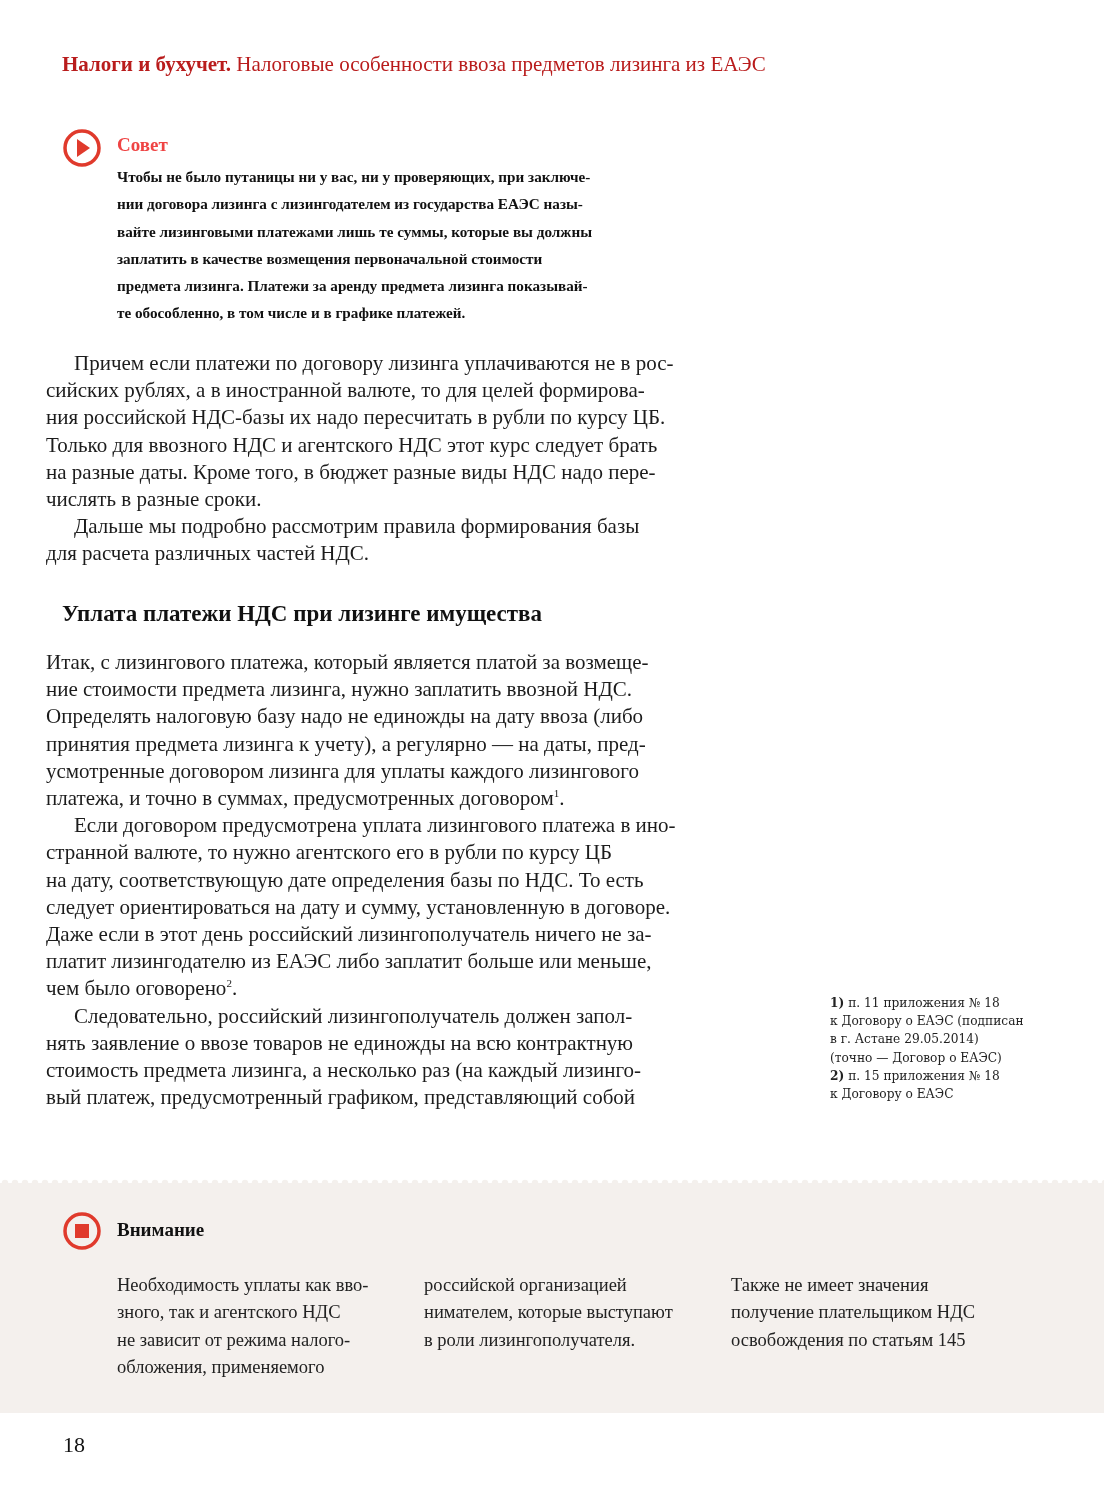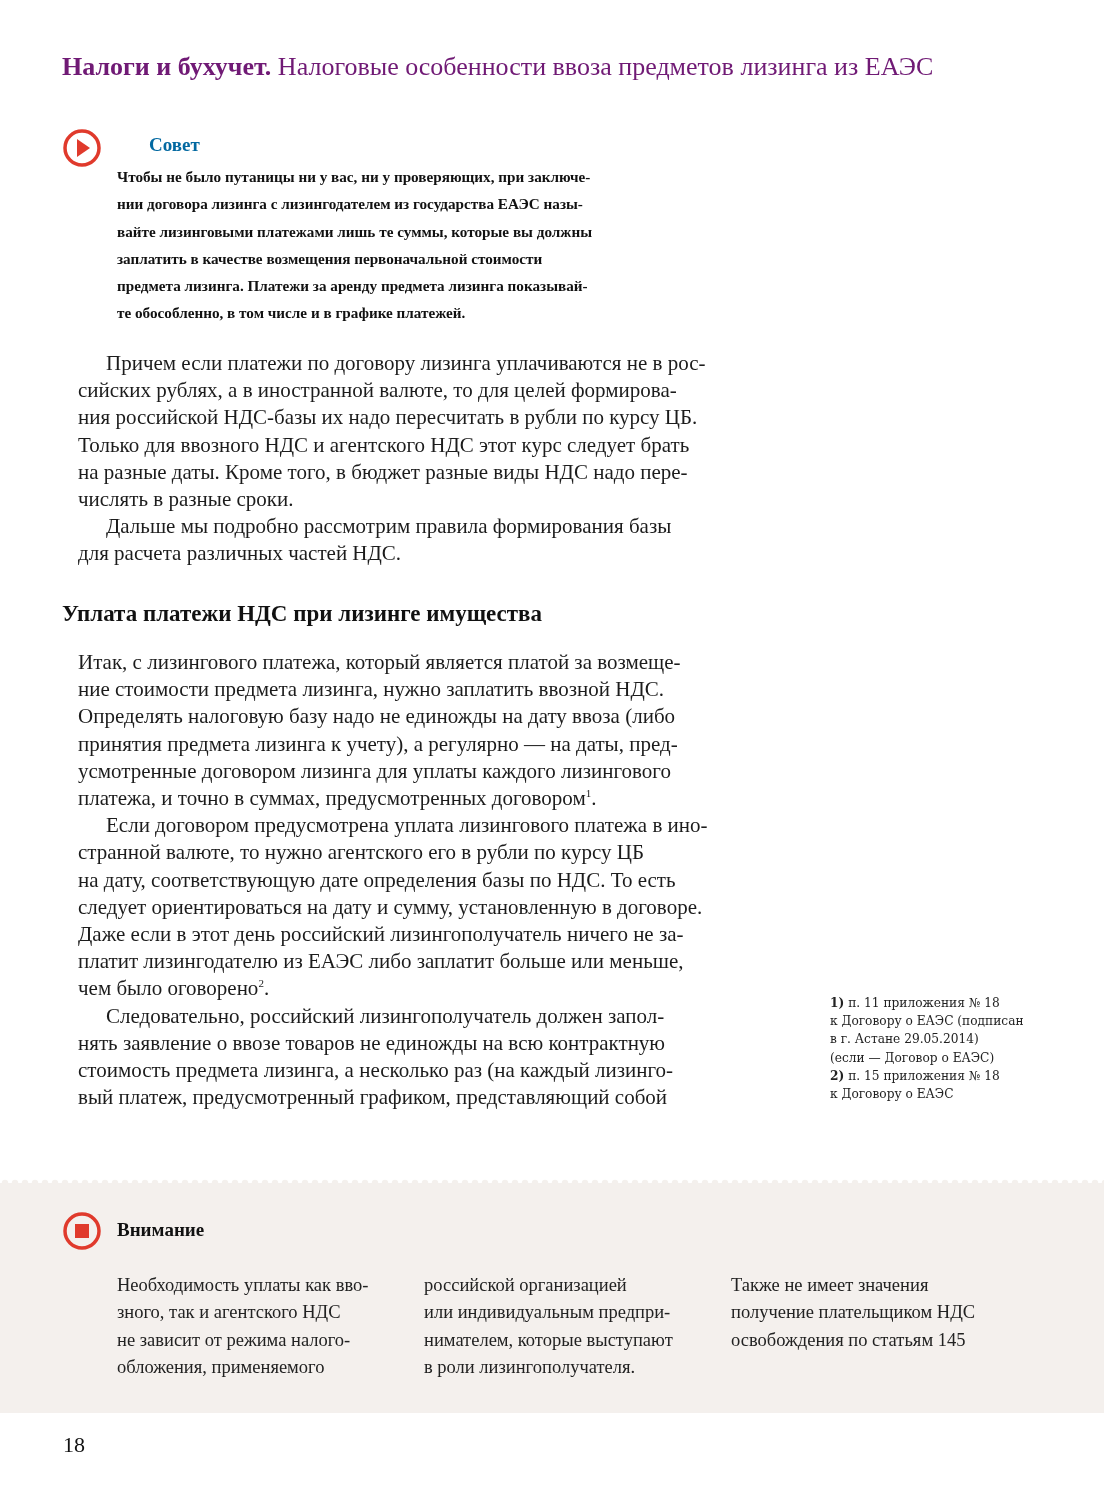--- a/index.html
+++ b/index.html
@@ -1,32 +1,32 @@
 <!DOCTYPE html>
 <html><head>
 <meta charset="utf-8">
 <style>
   html, body { margin:0; padding:0; background:#ffffff; }
   body { width:1104px; height:1500px; position:relative; overflow:hidden;
          font-family:"Liberation Serif", "DejaVu Serif", serif; color:#1a1a1a; }
   .abs { position:absolute; }
 
   
-  .running-header { left:62px; top:52px; font-size:26px; color:#701a75; white-space:nowrap; }
+  .running-header { left:62px; top:52px; font-size:21px; color:#b91c1c; white-space:nowrap; }
   .running-header .section { font-weight:bold; }
 
   
   .tip-icon { left:62px; top:128px; width:40px; height:40px; }
-  .tip-title { left:117px; top:134px; font-size:19px; font-weight:bold; color:#0369a1;margin-left:32px; }
+  .tip-title { left:117px; top:134px; font-size:19px; font-weight:bold; color:#ef4444; }
   .tip-body { left:117px; top:163px; width:625px; font-size:15.2px; font-weight:bold;
               line-height:27.3px; color:#111; }
   .tip-body div { white-space:nowrap; }
 
   
-  .body-text { left:78px; width:680px; font-size:21px; line-height:27.2px; color:#1c1c1c; }
+  .body-text { left:46px; width:680px; font-size:21px; line-height:27.2px; color:#1c1c1c; }
   .body-text .line { white-space:nowrap; }
   .body-text .indent { padding-left:28px; }
   sup { font-size:11px; line-height:0; }
 
   .h2 { left:62px; top:601px; font-size:23px; font-weight:bold; color:#111; white-space:nowrap; }
 
   
   .footnotes { left:794px; top:994px; width:220px; font-family:"DejaVu Serif", serif;
                font-size:12.2px; line-height:18.2px; color:#222;margin-left:36px; }
   .footnotes div { white-space:nowrap; }
@@ -97,21 +97,21 @@
   <div class="line indent">Следовательно, российский лизингополучатель должен запол-</div>
   <div class="line">нять заявление о ввозе товаров не единожды на всю контрактную</div>
   <div class="line">стоимость предмета лизинга, а несколько раз (на каждый лизинго-</div>
   <div class="line">вый платеж, предусмотренный графиком, представляющий собой</div>
 </div>
 
 <div class="abs footnotes">
   <div><b>1)</b> <span>п. 11 приложения № 18</span></div>
   <div>к Договору о ЕАЭС (подписан</div>
   <div>в г. Астане 29.05.2014)</div>
-  <div>(если — Договор о ЕАЭС)</div>
+  <div>(точно — Договор о ЕАЭС)</div>
   <div><b>2)</b> <span>п. 15 приложения № 18</span></div>
   <div>к Договору о ЕАЭС</div>
 </div>
 
 <svg class="abs band-scallop" viewBox="0 0 1104 10" preserveAspectRatio="none">
   <defs>
     <pattern id="scal" x="0" y="0" width="10" height="10" patternUnits="userSpaceOnUse">
       <rect x="0" y="7" width="10" height="3" fill="#f4f0ed"></rect>
       <circle cx="5" cy="7" r="3.2" fill="#f4f0ed"></circle>
     </pattern>
@@ -127,21 +127,20 @@
 <div class="abs attn-title">Внимание</div>
 
 <div class="abs attn-col col1">
   <div>Необходимость уплаты как вво-</div>
   <div>зного, так и агентского НДС</div>
   <div>не зависит от режима налого-</div>
   <div>обложения, применяемого</div>
 </div>
 <div class="abs attn-col col2">
   <div>российской организацией</div>
-  <div>или индивидуальным предпри-</div>
   <div>нимателем, которые выступают</div>
   <div>в роли лизингополучателя.</div>
 </div>
 <div class="abs attn-col col3">
   <div>Также не имеет значения</div>
   <div>получение плательщиком НДС</div>
   <div>освобождения по статьям 145</div>
 </div>
 
 <div class="abs page-number">18</div>

